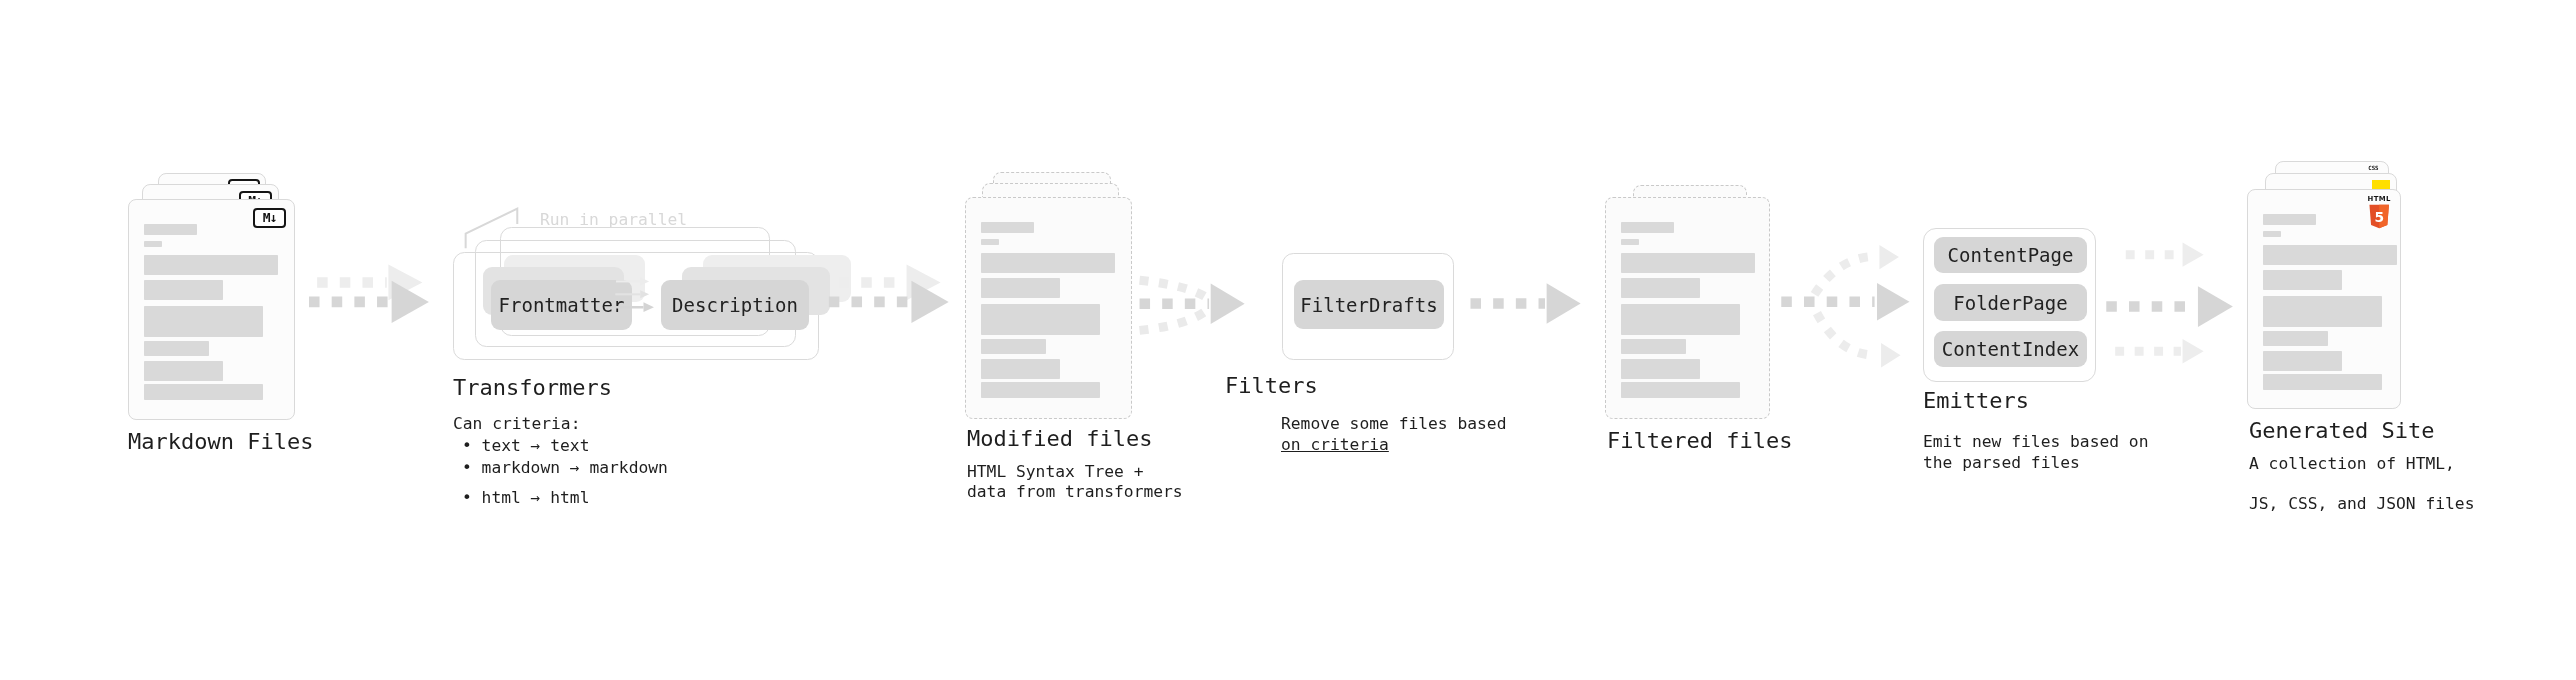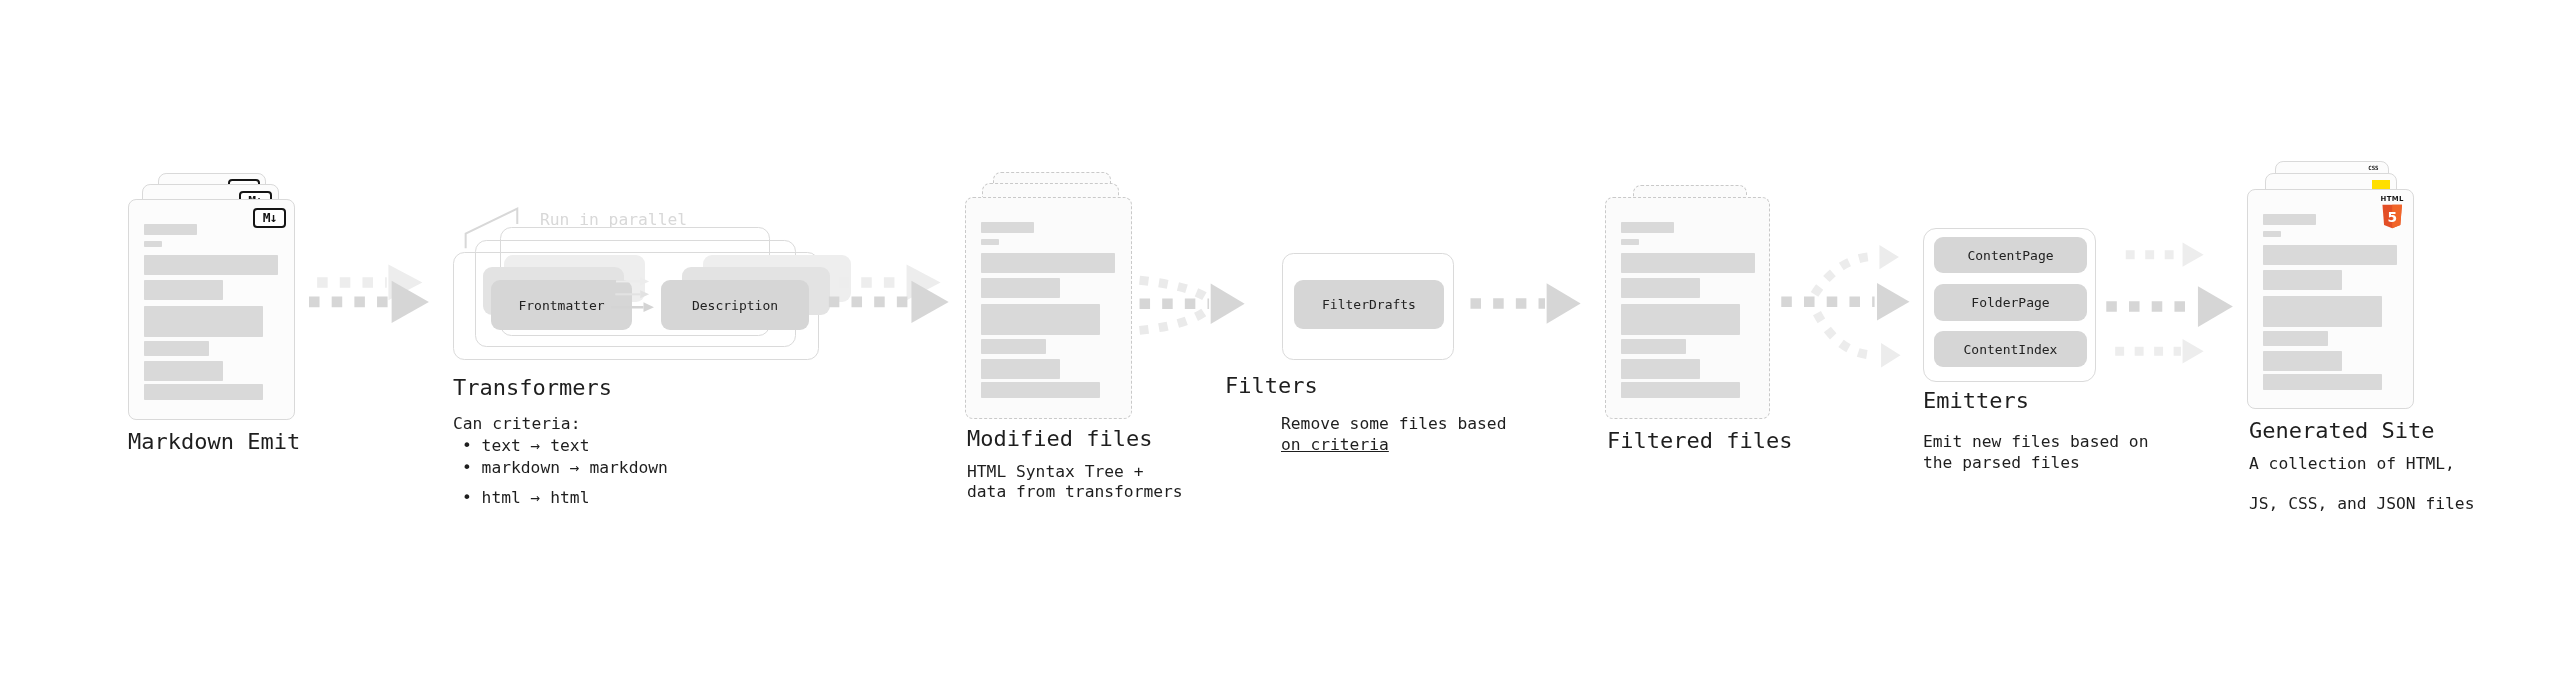--- a/index.html
+++ b/index.html
@@ -12,21 +12,21 @@
   .skel-bar{position:absolute;background:#d9d9d9;border-radius:0.8px;}
   
   .md-badge{position:absolute;width:32.5px;height:19.5px;border:2px solid #151515;border-radius:4.1px;
             background:#ffffff;color:#151515;font-weight:bold;font-size:13px;line-height:16.3px;
             text-align:center;box-sizing:border-box;letter-spacing:-0.8px;}
   
   .frame{position:absolute;border:1.6px solid #dadada;border-radius:11.4px;box-sizing:border-box;background:transparent;}
   .frame.filled{background:#ffffff;}
   
   .pill{position:absolute;background:#d6d6d6;border-radius:9px;display:flex;align-items:center;justify-content:center;
-        font-size:13px;color:#222222;box-sizing:border-box;}
+        font-size:19px;color:#222222;box-sizing:border-box;}
   .pill.g1{background:#e3e3e3;}
   .pill.g2{background:#eeeeee;}
   
   .h{position:absolute;font-size:22px;font-weight:500;line-height:26px;white-space:nowrap;}
   .p{position:absolute;font-size:16.3px;line-height:20.3px;white-space:nowrap;}
   .note{position:absolute;font-size:16.3px;color:#d8d8d8;white-space:nowrap;text-align:right;}
   
   .css-badge{position:absolute;width:16.3px;text-align:center;}
   .css-badge .t{font-size:5.7px;font-weight:bold;color:#111;line-height:5.7px;}
   .css-badge .u{height:2.4px;background:#2962ff;margin-top:0.8px;border-radius:0.8px;}
@@ -51,21 +51,21 @@
           <div class="skel-bar" style="left: 14.6px; top: 24.4px; width: 53px; height: 10.6px;"></div>
           <div class="skel-bar" style="left: 14.6px; top: 41px; width: 18.7px; height: 5.7px;"></div>
           <div class="skel-bar" style="left: 14.6px; top: 55px; width: 134px; height: 19.5px;"></div>
           <div class="skel-bar" style="left: 14.6px; top: 80px; width: 79px; height: 19.5px;"></div>
           <div class="skel-bar" style="left: 14.6px; top: 106px; width: 119px; height: 31px;"></div>
           <div class="skel-bar" style="left: 14.6px; top: 141px; width: 65px; height: 15.4px;"></div>
           <div class="skel-bar" style="left: 14.6px; top: 161px; width: 79px; height: 19.5px;"></div>
           <div class="skel-bar" style="left: 14.6px; top: 184px; width: 119px; height: 16.3px;"></div>
         </div>
     </div>
-    <div class="h" style="left:128px;top:429px;">Markdown Emit</div>
+    <div class="h" style="left:128px;top:429px;">Markdown Files</div>
   </div>
 
   <svg style="left:307px;top:263px;" width="132" height="81" viewBox="0 0 162 100">
     <line x1="12" y1="24" x2="98" y2="24" stroke="#ededed" stroke-width="13" stroke-dasharray="13 15"></line>
     <polygon points="100,2 100,46 142,24" fill="#ededed"></polygon>
     <line x1="2" y1="48" x2="100" y2="48" stroke="#d6d6d6" stroke-width="13" stroke-dasharray="13 15"></line>
     <polygon points="104,22 104,74 150,48" fill="#d6d6d6"></polygon>
   </svg>
 
   <div class="abs">
@@ -197,21 +197,21 @@
   <div class="abs">
     <div class="file-card" style="left:2275px;top:161px;width:114px;height:57px;">
       <div class="css-badge" style="right:6.5px;top:4.1px;">
         <div class="t">CSS</div>
         <div class="u"></div>
       </div>
     </div>
     <div class="file-card" style="left:2265px;top:173px;width:132px;height:57px;">
       <div class="js-badge" style="right:6.5px;top:5.7px;"></div>
     </div>
-    <div class="file-card" style="left:2247px;top:189px;width:167px;height:220px;">
+    <div class="file-card" style="left:2247px;top:189px;width:154px;height:220px;">
       <svg style="right:9px;top:4.1px;left:auto;" width="24.4" height="36" viewBox="0 0 30 44">
         <text x="15" y="9" text-anchor="middle" font-size="8.5" font-weight="bold" fill="#151515" font-family="DejaVu Sans, sans-serif" letter-spacing="0.5">HTML</text>
         <polygon points="3,13 27,13 25,38 15,42 5,38" fill="#e34f26"></polygon>
         <polygon points="15,13 27,13 25,38 15,42" fill="#f16529"></polygon>
         <text x="15" y="34" text-anchor="middle" font-size="17" font-weight="bold" fill="#ffffff" font-family="DejaVu Sans, sans-serif">5</text>
       </svg>
       <div>
           <div class="skel-bar" style="left: 14.6px; top: 24.4px; width: 53px; height: 10.6px;"></div>
           <div class="skel-bar" style="left: 14.6px; top: 41px; width: 18.7px; height: 5.7px;"></div>
           <div class="skel-bar" style="left: 14.6px; top: 55px; width: 134px; height: 19.5px;"></div>

